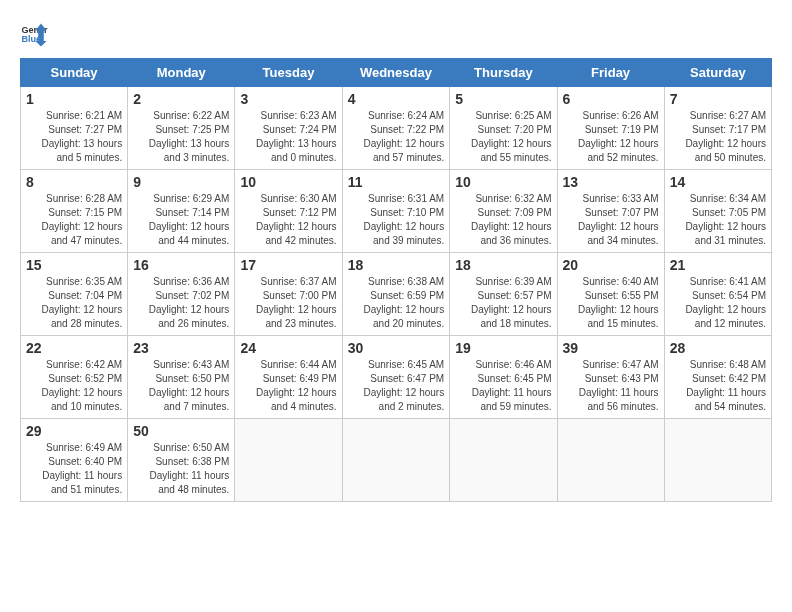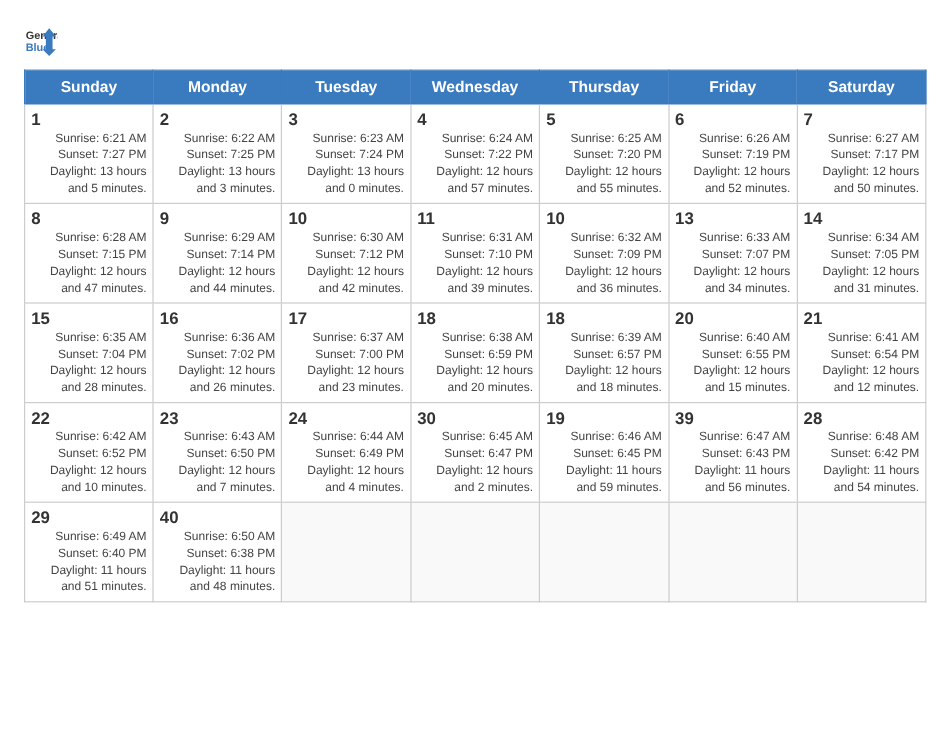--- a/index.html
+++ b/index.html
@@ -229,21 +229,21 @@
           <span class="day-num">28</span>
           <div class="day-detail">Sunrise: 6:48 AM<br>Sunset: 6:42 PM<br>Daylight: 11 hours<br>and 54 minutes.</div>
         </td>
       </tr>
       <tr>
         <td>
           <span class="day-num">29</span>
           <div class="day-detail">Sunrise: 6:49 AM<br>Sunset: 6:40 PM<br>Daylight: 11 hours<br>and 51 minutes.</div>
         </td>
         <td>
-          <span class="day-num">40</span>
+          <span class="day-num">50</span>
           <div class="day-detail">Sunrise: 6:50 AM<br>Sunset: 6:38 PM<br>Daylight: 11 hours<br>and 48 minutes.</div>
         </td>
         <td class="empty"></td>
         <td class="empty"></td>
         <td class="empty"></td>
         <td class="empty"></td>
         <td class="empty"></td>
       </tr>
     </tbody>
 </table>

